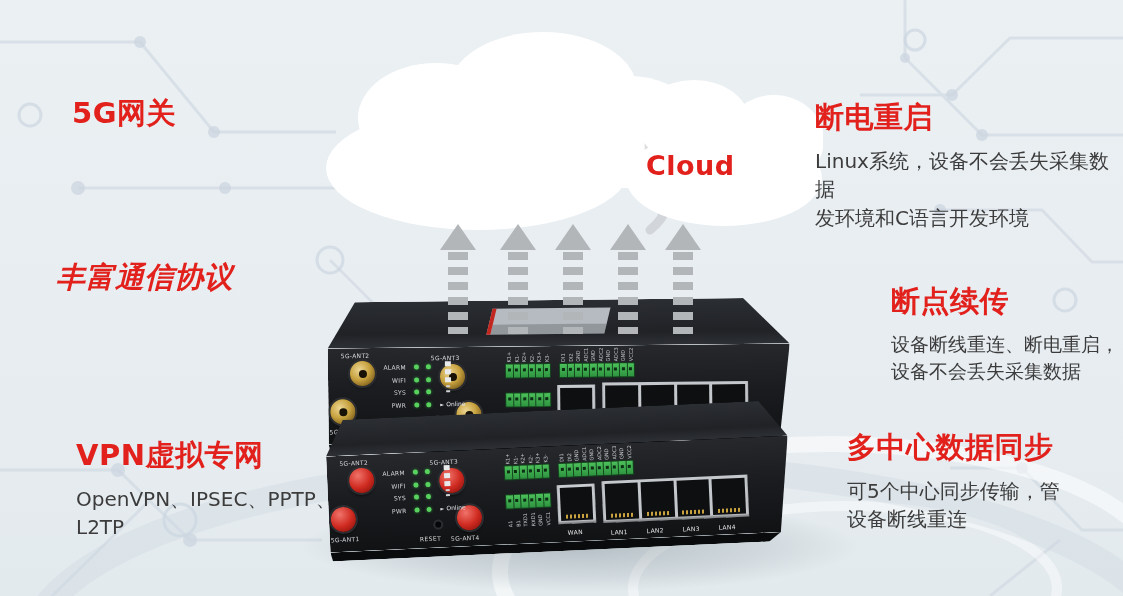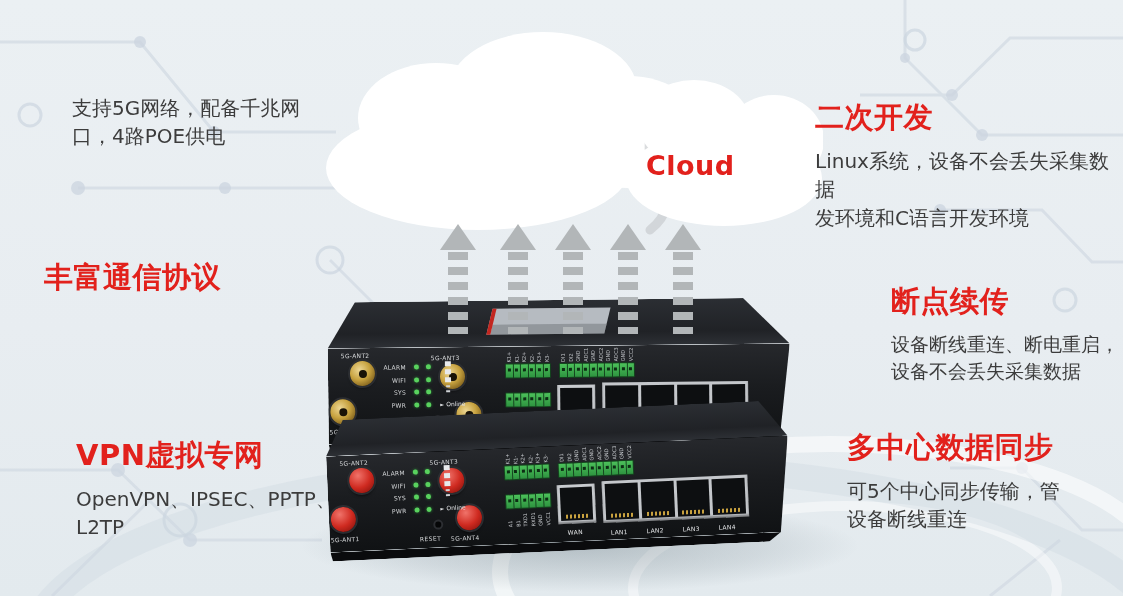--- a/index.html
+++ b/index.html
@@ -39,21 +39,21 @@
     content:"";display:block;width:20px;height:82px;margin:2px auto 0;
     background:repeating-linear-gradient(to bottom,var(--arrow) 0 8px,transparent 8px 15px);
   }
   .a1{left:440px}.a2{left:500px}.a3{left:555px}.a4{left:610px}.a5{left:665px}
 
   
   .feat{position:absolute;z-index:6;}
   .feat h2{margin:0 0 9px 0;font-size:29px;font-weight:700;color:var(--red);letter-spacing:.5px;}
   .feat p{margin:0;font-size:20px;color:var(--ink);line-height:1.42;white-space:pre-line;}
   #feat-gateway{left:72px;top:94px;width:270px;}
-  #feat-protocols{left:44px;top:258px;width:320px;}
+  #feat-protocols{left:56px;top:258px;width:320px;font-style:italic;}
   #feat-vpn{left:76px;top:436px;width:300px;}
   #feat-dev{left:815px;top:98px;width:300px;}
   #feat-resume{left:891px;top:282px;width:240px;}
   #feat-resume p{font-size:19px;}
   #feat-sync{left:847px;top:428px;width:230px;}
 
   
   .device-shadow{
     position:absolute;left:290px;top:498px;width:580px;height:96px;z-index:1;
     background:radial-gradient(ellipse at center,rgba(70,90,100,.30) 0%,rgba(70,90,100,.12) 45%,transparent 68%);
@@ -198,33 +198,32 @@
   </svg>
   <div class="cloud-en">Cloud</div>
 
   <div class="arrow a1"></div>
   <div class="arrow a2"></div>
   <div class="arrow a3"></div>
   <div class="arrow a4"></div>
   <div class="arrow a5"></div>
 
   <div class="feat" id="feat-gateway">
-    <p>支持5G网络，配备千兆网
-口，4路POE供电</p>
+    <h2>5G网关</h2>
   </div>
   <div class="feat" id="feat-protocols">
     <h2>丰富通信协议</h2>
   </div>
   <div class="feat" id="feat-vpn">
     <h2>VPN虚拟专网</h2>
     <p>OpenVPN、IPSEC、PPTP、
 L2TP</p>
   </div>
   <div class="feat" id="feat-dev">
-    <h2>二次开发</h2>
+    <h2>断电重启</h2>
     <p>Linux系统，设备不会丢失采集数据
 发环境和C语言开发环境</p>
   </div>
   <div class="feat" id="feat-resume">
     <h2>断点续传</h2>
     <p>设备断线重连、断电重启，
 设备不会丢失采集数据</p>
   </div>
   <div class="feat" id="feat-sync">
     <h2>多中心数据同步</h2>

